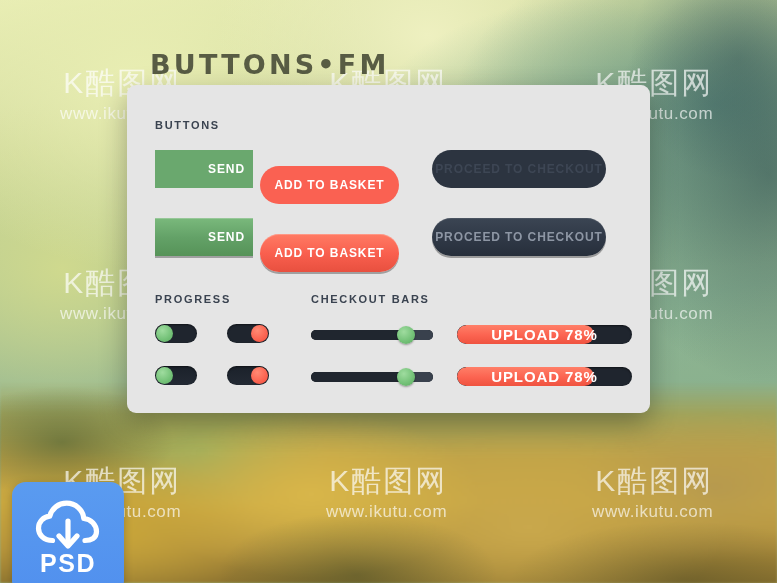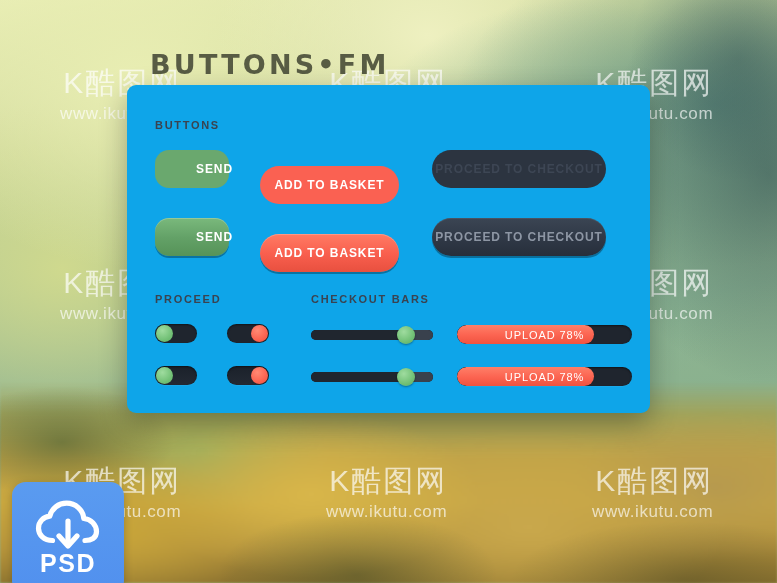--- a/index.html
+++ b/index.html
@@ -88,21 +88,21 @@
     color: #585c44;
     font-family: "DejaVu Sans", sans-serif;
     white-space: nowrap;
   }
 
   
   #panel {
     position: absolute;
     left: 127px; top: 85px;
     width: 523px; height: 328px;
-    background: #0ea5e9;
+    background: #e5e5e5;
     border-radius: 9px;
     box-shadow: 0 10px 28px rgba(0,0,0,0.30);
   }
 
   .section-label {
     position: absolute;
     font-size: 11px;
     font-weight: 700;
     letter-spacing: 1.7px;
     color: #3a4350;
@@ -119,22 +119,22 @@
     justify-content: center;
     font-size: 12px;
     font-weight: 700;
     letter-spacing: 0.9px;
     color: #ffffff;
     cursor: pointer;
     box-sizing: border-box;
     text-align: center;
   }
   .btn-send {
-    width: 74px; height: 38px;
-    border-radius: 14px;
+    width: 98px; height: 38px;
+    border-radius: 0;
     background: #6aa86e;
     padding-left: 45px;
   }
   .btn-send.raised {
     background: linear-gradient(180deg, #7ab97c 0%, #63a167 52%, #569358 100%);
     box-shadow: 0 2px 0 rgba(0,0,0,0.30), inset 0 1px 0 rgba(255,255,255,0.22);
   }
   .btn-basket {
     width: 139px; height: 38px;
     border-radius: 19px;
@@ -235,21 +235,21 @@
     box-shadow: inset 0 1px 2px rgba(0,0,0,0.5), 0 1px 0 rgba(255,255,255,0.05);
   }
   .progress .fill {
     position: absolute; left: 0; top: 0; bottom: 0;
     border-radius: 10px;
     background: linear-gradient(180deg, #ff7f68 0%, #fb6350 55%, #ef5340 100%);
   }
   .progress .plabel {
     position: absolute; inset: 0;
     display: flex; align-items: center; justify-content: center;
-    font-size: 11px; font-weight: 400; letter-spacing: 0.9px;
+    font-size: 15px; font-weight: 700; letter-spacing: 0.9px;
     color: #ffffff;
   }
   #pb-1 { left: 330px; top: 240px; }
   #pb-2 { left: 330px; top: 282px; }
 
   
   #psd-badge {
     position: absolute;
     left: 12px; top: 462px;
     width: 112px; height: 112px;
@@ -319,21 +319,21 @@
         <span class="wm-logo">K酷图网</span>
         <span class="wm-url">www.ikutu.com</span>
       </div>
     </div>
 
   <div id="brand">BUTTONS•FM</div>
 
   <div id="panel">
 
     <div class="section-label" id="label-buttons">BUTTONS</div>
-    <div class="section-label" id="label-switches">PROCEED</div>
+    <div class="section-label" id="label-switches">PROGRESS</div>
     <div class="section-label" id="label-progress">CHECKOUT BARS</div>
 
     <div class="btn btn-send" id="btn-send-1">SEND</div>
     <div class="btn btn-basket" id="btn-basket-1">ADD TO BASKET</div>
     <div class="btn btn-checkout" id="btn-checkout-1">PROCEED TO CHECKOUT</div>
 
     <div class="btn btn-send raised" id="btn-send-2">SEND</div>
     <div class="btn btn-basket raised" id="btn-basket-2">ADD TO BASKET</div>
     <div class="btn btn-checkout raised" id="btn-checkout-2">PROCEED TO CHECKOUT</div>
 

